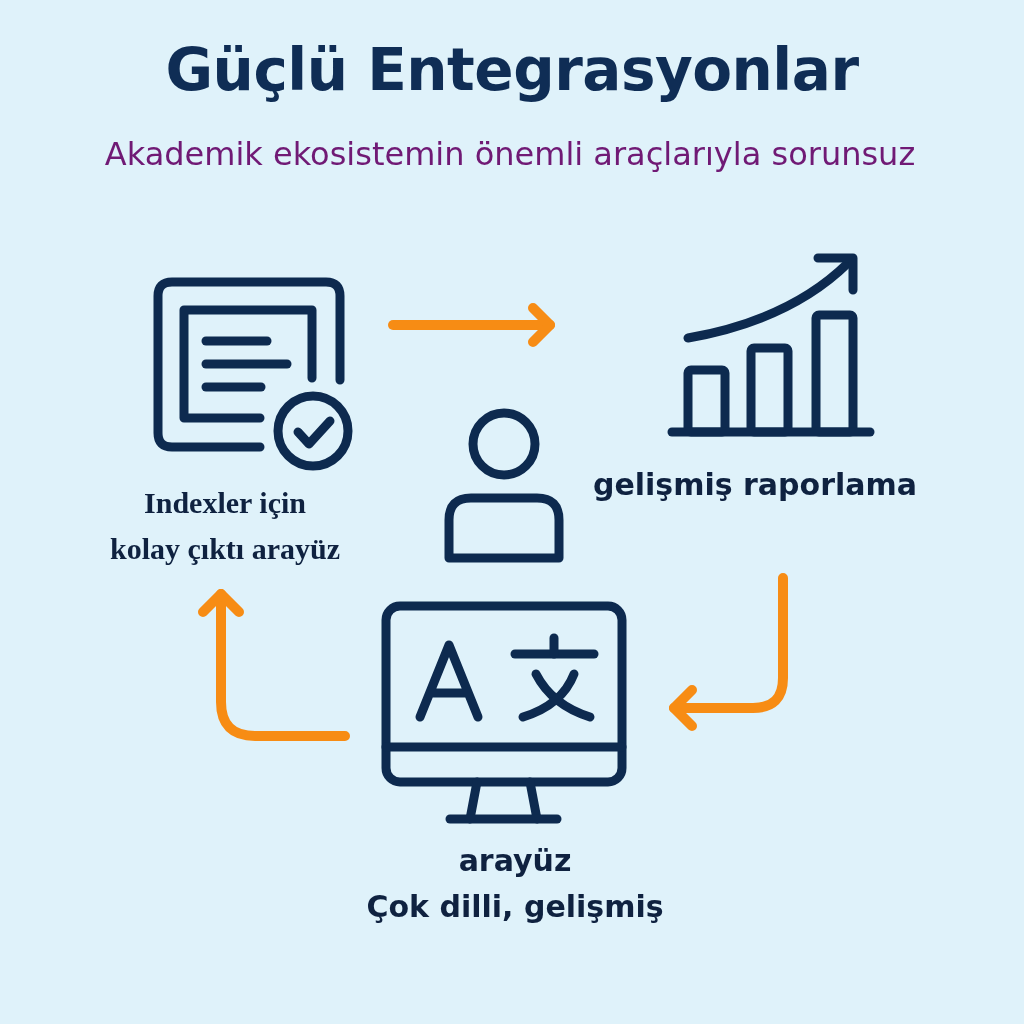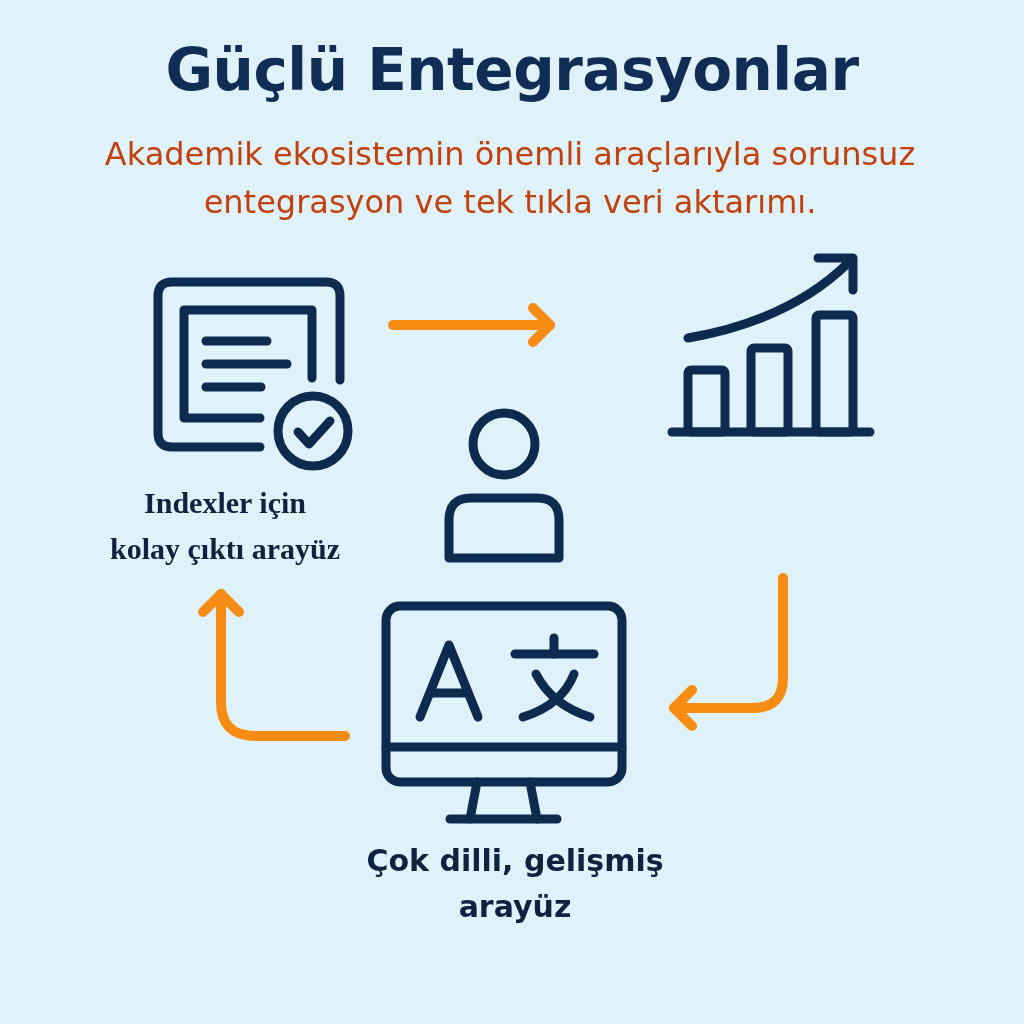--- a/index.html
+++ b/index.html
@@ -9,37 +9,36 @@
     font-family: "DejaVu Sans", "Liberation Sans", sans-serif;
     color: #0d2a4f;
   }
   .title {
     position: absolute; left: 0; width: 1024px; top: 36px;
     text-align: center; font-size: 58px; font-weight: bold; letter-spacing: -0.5px;
     color: #0f2d55;
   }
   .subtitle {
     position: absolute; left: 60px; width: 900px; top: 130px;
-    font-size: 32px; line-height: 48px; color: #c2410c; text-align: center;
+    font-size: 32px; line-height: 48px; color: #701a75; text-align: center;
   }
   .subtitle span { display: block; }
   .label {
     position: absolute; text-align: center; font-weight: bold;
     font-size: 30px; line-height: 46px; color: #0f2240;
   }
   .label span { display: block; }
   svg.layer { position: absolute; left: 0; top: 0; }
 </style>
 </head>
 <body>
 
 <div class="title">Güçlü Entegrasyonlar</div>
 <div class="subtitle">
   <span>Akademik ekosistemin önemli araçlarıyla sorunsuz</span>
-  <span>entegrasyon ve tek tıkla veri aktarımı.</span>
 </div>
 
 <svg class="layer" width="1024" height="1024" viewBox="0 0 1024 1024">
   <g fill="none" stroke="#0d2a4f" stroke-width="9" stroke-linecap="round" stroke-linejoin="round">
 
     <g>
       <path d="M260 447 H172 Q158 447 158 433 V296 Q158 282 172 282 H326 Q340 282 340 296 V380"></path>
       <path d="M260 418 H184 V310 H312 V378"></path>
       <line x1="206" y1="341" x2="267" y2="341"></line>
       <line x1="206" y1="364" x2="287" y2="364"></line>
@@ -88,17 +87,18 @@
       <path d="M203 612 L221 594 L239 612"></path>
     </g>
   </g>
 </svg>
 
 <div class="label" style="left:60px; width:330px; top:480px;font-family:Liberation Serif, serif;">
   <span>Indexler için</span>
   <span>kolay çıktı arayüz</span>
 </div>
 <div class="label" style="left:585px; width:340px; top:462px;">
+  <span>gelişmiş raporlama</span>
 </div>
 <div class="label" style="left:340px; width:350px; top:838px;">
+  <span>arayüz</span>
   <span>Çok dilli, gelişmiş</span>
-  <span>arayüz</span>
 </div>
 
 </body></html>

